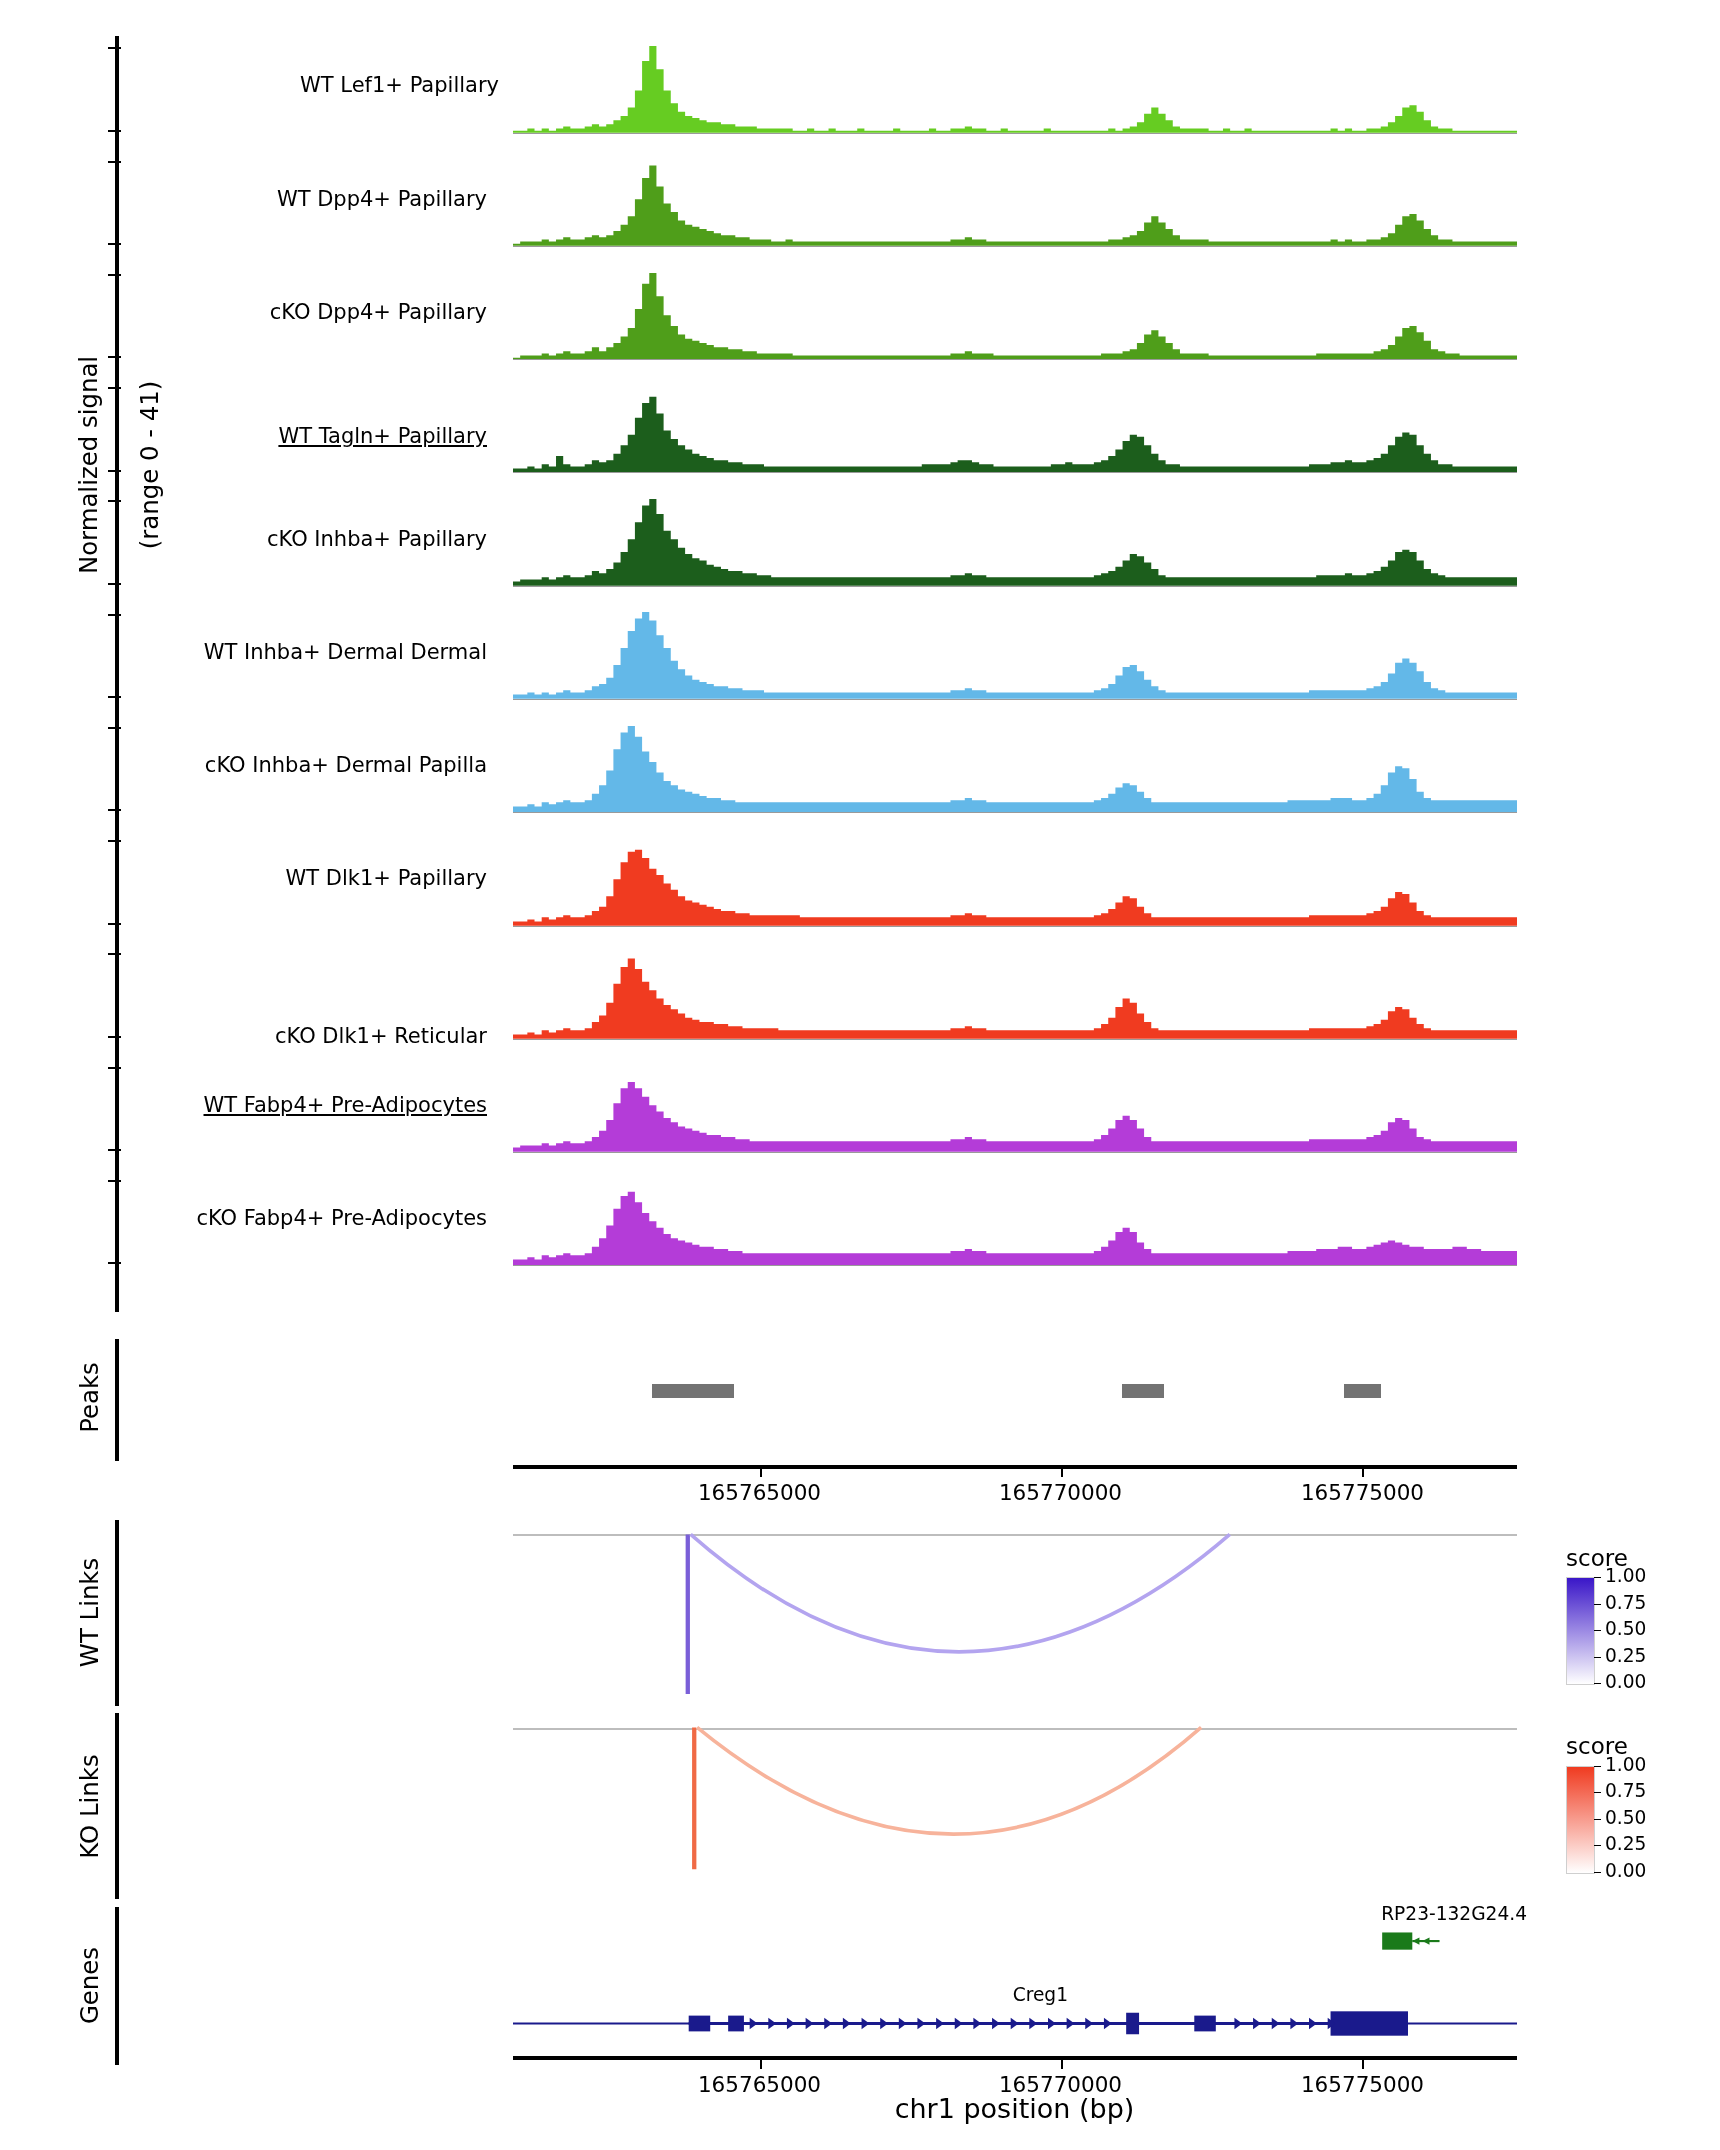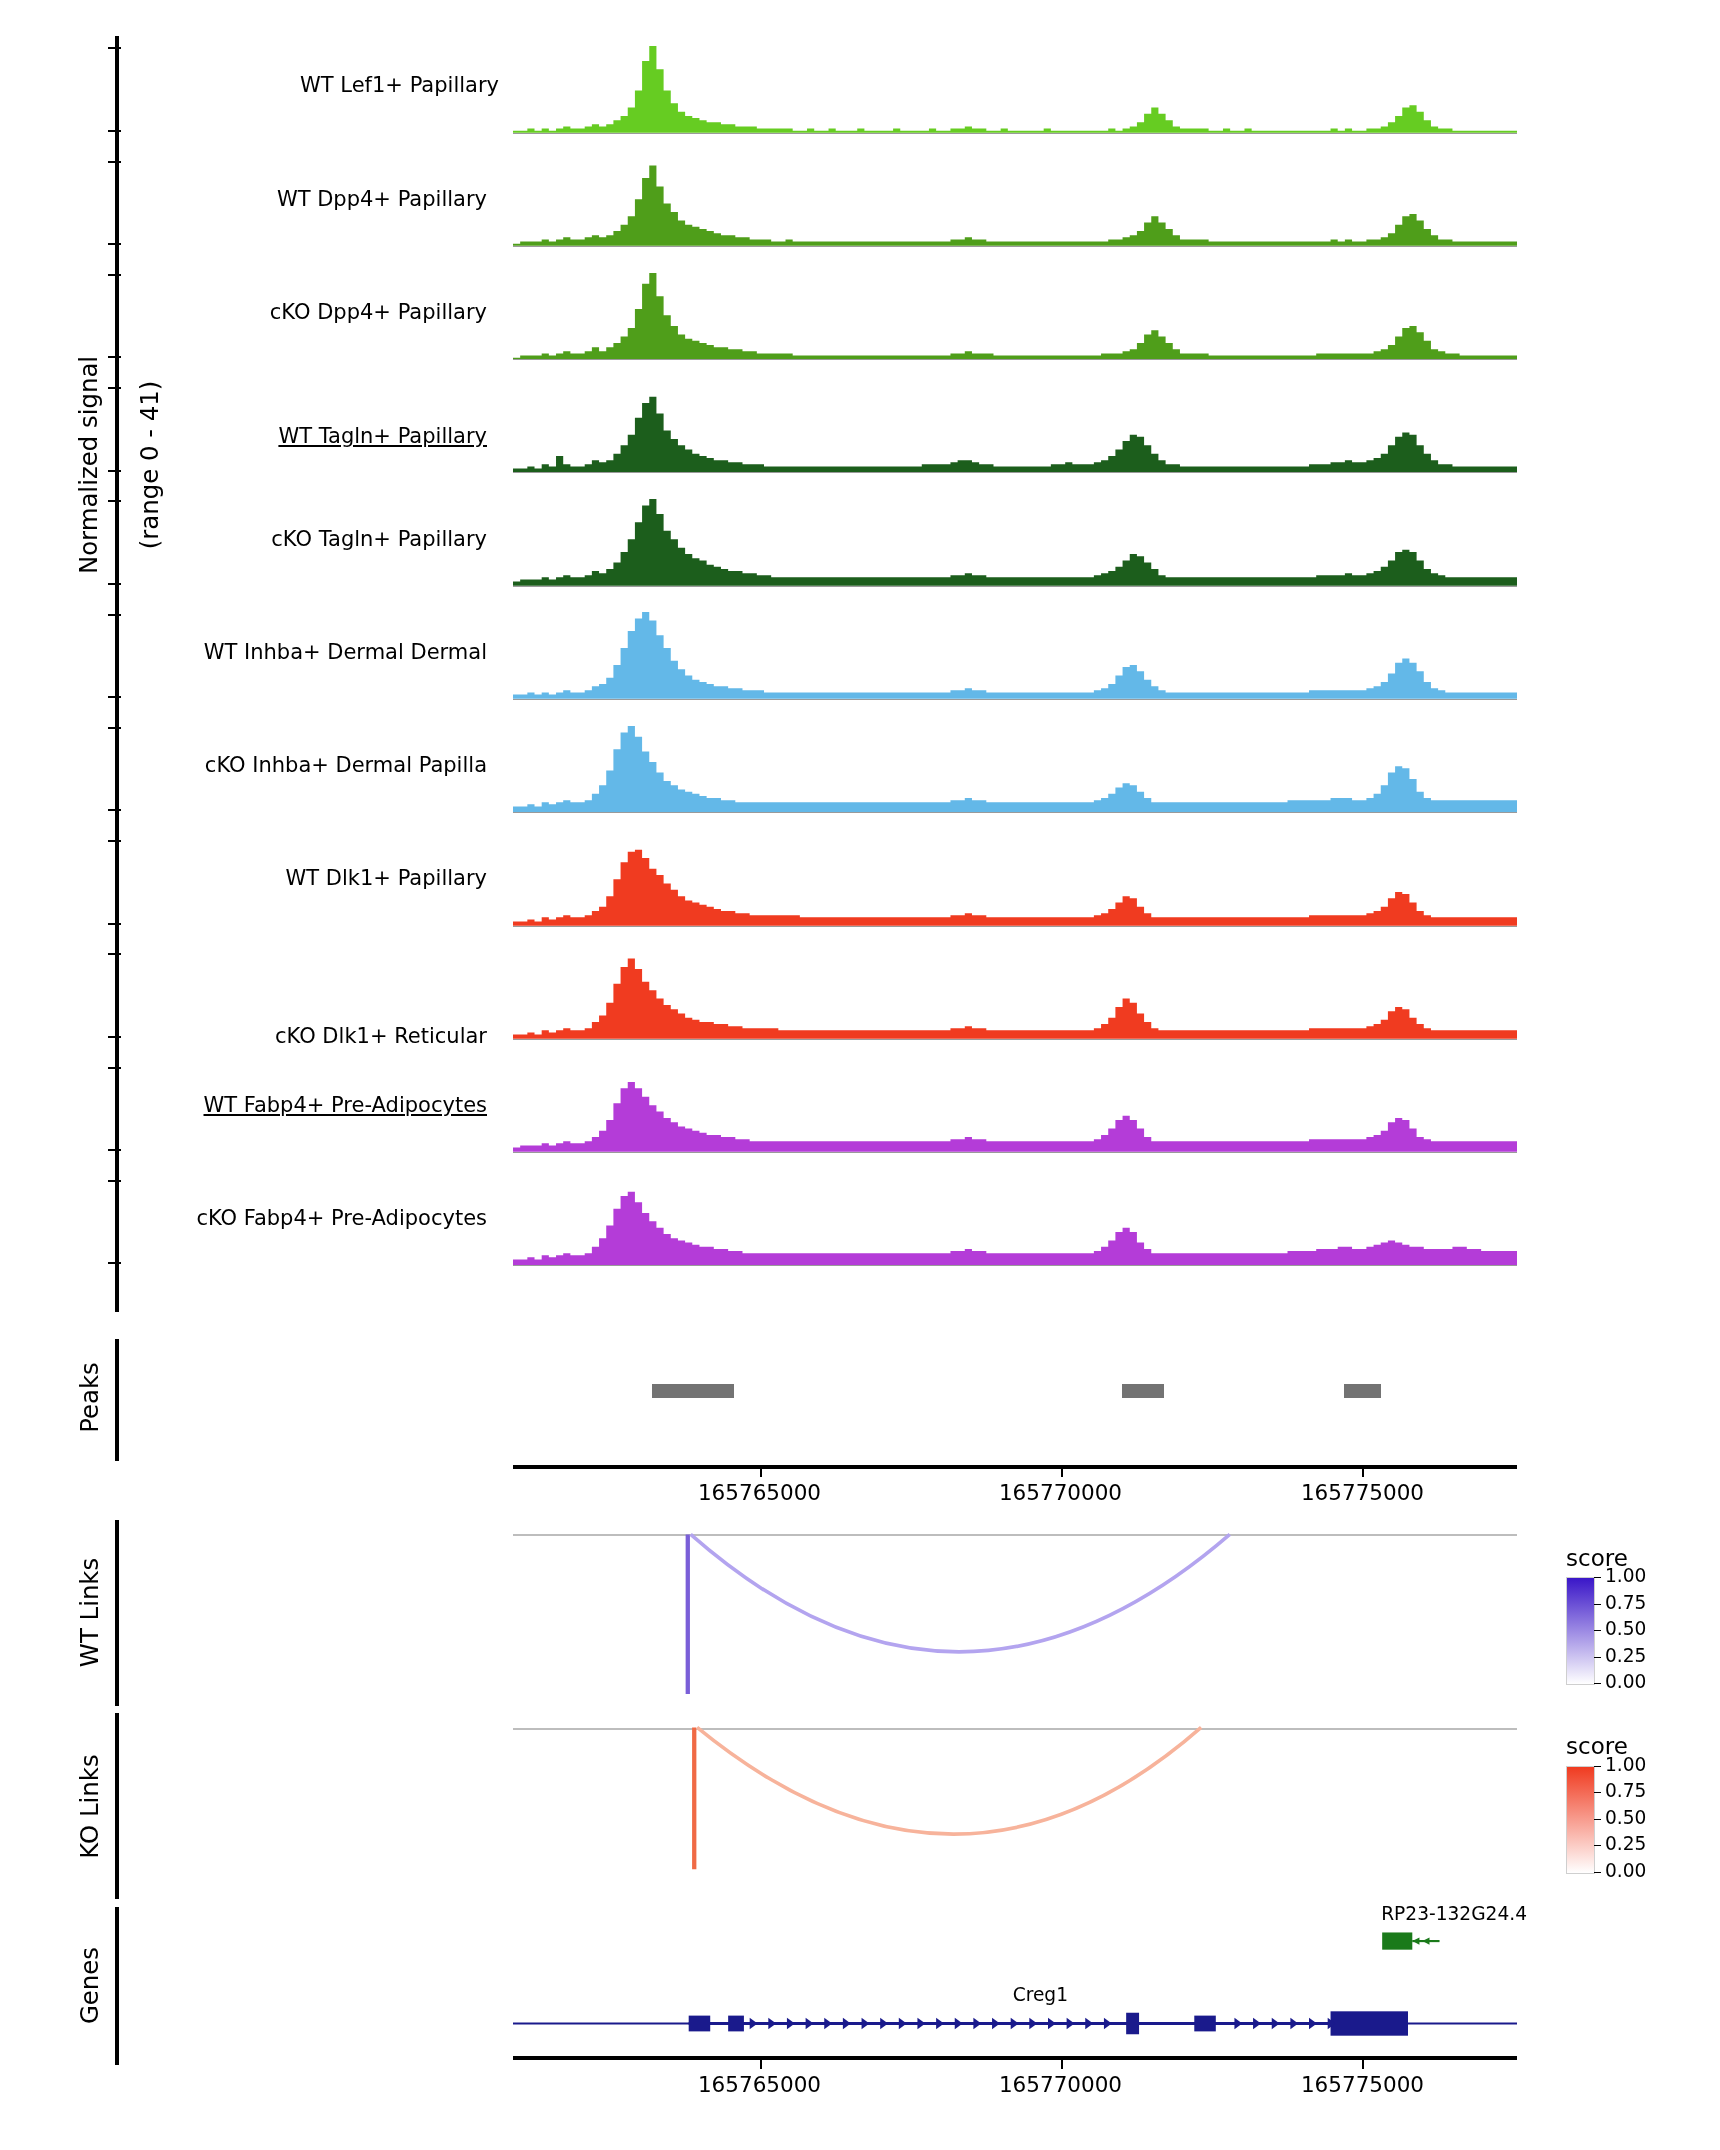--- a/index.html
+++ b/index.html
@@ -111,21 +111,21 @@
       <div class="track-label" style="left: 129px; width: 358px; top: 300px;">cKO Dpp4+ Papillary</div>
       <svg width="1004" height="90" viewBox="0 0 1400 125" class="trackwrap" style="left: 513px; top: 270px;">
         <path d="M 0 125 L 0.0 122.0 L 10.0 122.0 L 10.0 119.1 L 20.0 119.1 L 20.0 119.1 L 30.0 119.1 L 30.0 119.1 L 40.0 119.1 L 40.0 116.1 L 50.0 116.1 L 50.0 119.1 L 60.0 119.1 L 60.0 116.1 L 70.0 116.1 L 70.0 113.2 L 80.0 113.2 L 80.0 116.1 L 90.0 116.1 L 90.0 116.1 L 100.0 116.1 L 100.0 113.2 L 110.0 113.2 L 110.0 107.3 L 120.0 107.3 L 120.0 113.2 L 130.0 113.2 L 130.0 107.3 L 140.0 107.3 L 140.0 101.4 L 150.0 101.4 L 150.0 92.5 L 160.0 92.5 L 160.0 80.7 L 170.0 80.7 L 170.0 54.2 L 180.0 54.2 L 180.0 18.8 L 190.0 18.8 L 190.0 4.0 L 200.0 4.0 L 200.0 36.5 L 210.0 36.5 L 210.0 63.0 L 220.0 63.0 L 220.0 77.8 L 230.0 77.8 L 230.0 89.6 L 240.0 89.6 L 240.0 95.5 L 250.0 95.5 L 250.0 98.4 L 260.0 98.4 L 260.0 101.4 L 270.0 101.4 L 270.0 104.3 L 280.0 104.3 L 280.0 107.3 L 290.0 107.3 L 290.0 107.3 L 300.0 107.3 L 300.0 110.2 L 310.0 110.2 L 310.0 110.2 L 320.0 110.2 L 320.0 113.2 L 330.0 113.2 L 330.0 113.2 L 340.0 113.2 L 340.0 116.1 L 350.0 116.1 L 350.0 116.1 L 360.0 116.1 L 360.0 116.1 L 370.0 116.1 L 370.0 116.1 L 380.0 116.1 L 380.0 116.1 L 390.0 116.1 L 390.0 119.1 L 400.0 119.1 L 400.0 119.1 L 410.0 119.1 L 410.0 119.1 L 420.0 119.1 L 420.0 119.1 L 430.0 119.1 L 430.0 119.1 L 440.0 119.1 L 440.0 119.1 L 450.0 119.1 L 450.0 119.1 L 460.0 119.1 L 460.0 119.1 L 470.0 119.1 L 470.0 119.1 L 480.0 119.1 L 480.0 119.1 L 490.0 119.1 L 490.0 119.1 L 500.0 119.1 L 500.0 119.1 L 510.0 119.1 L 510.0 119.1 L 520.0 119.1 L 520.0 119.1 L 530.0 119.1 L 530.0 119.1 L 540.0 119.1 L 540.0 119.1 L 550.0 119.1 L 550.0 119.1 L 560.0 119.1 L 560.0 119.1 L 570.0 119.1 L 570.0 119.1 L 580.0 119.1 L 580.0 119.1 L 590.0 119.1 L 590.0 119.1 L 600.0 119.1 L 600.0 119.1 L 610.0 119.1 L 610.0 116.1 L 620.0 116.1 L 620.0 116.1 L 630.0 116.1 L 630.0 113.2 L 640.0 113.2 L 640.0 116.1 L 650.0 116.1 L 650.0 116.1 L 660.0 116.1 L 660.0 116.1 L 670.0 116.1 L 670.0 119.1 L 680.0 119.1 L 680.0 119.1 L 690.0 119.1 L 690.0 119.1 L 700.0 119.1 L 700.0 119.1 L 710.0 119.1 L 710.0 119.1 L 720.0 119.1 L 720.0 119.1 L 730.0 119.1 L 730.0 119.1 L 740.0 119.1 L 740.0 119.1 L 750.0 119.1 L 750.0 119.1 L 760.0 119.1 L 760.0 119.1 L 770.0 119.1 L 770.0 119.1 L 780.0 119.1 L 780.0 119.1 L 790.0 119.1 L 790.0 119.1 L 800.0 119.1 L 800.0 119.1 L 810.0 119.1 L 810.0 119.1 L 820.0 119.1 L 820.0 116.1 L 830.0 116.1 L 830.0 116.1 L 840.0 116.1 L 840.0 116.1 L 850.0 116.1 L 850.0 113.2 L 860.0 113.2 L 860.0 110.2 L 870.0 110.2 L 870.0 101.4 L 880.0 101.4 L 880.0 89.6 L 890.0 89.6 L 890.0 83.7 L 900.0 83.7 L 900.0 92.5 L 910.0 92.5 L 910.0 101.4 L 920.0 101.4 L 920.0 110.2 L 930.0 110.2 L 930.0 116.1 L 940.0 116.1 L 940.0 116.1 L 950.0 116.1 L 950.0 116.1 L 960.0 116.1 L 960.0 116.1 L 970.0 116.1 L 970.0 119.1 L 980.0 119.1 L 980.0 119.1 L 990.0 119.1 L 990.0 119.1 L 1000.0 119.1 L 1000.0 119.1 L 1010.0 119.1 L 1010.0 119.1 L 1020.0 119.1 L 1020.0 119.1 L 1030.0 119.1 L 1030.0 119.1 L 1040.0 119.1 L 1040.0 119.1 L 1050.0 119.1 L 1050.0 119.1 L 1060.0 119.1 L 1060.0 119.1 L 1070.0 119.1 L 1070.0 119.1 L 1080.0 119.1 L 1080.0 119.1 L 1090.0 119.1 L 1090.0 119.1 L 1100.0 119.1 L 1100.0 119.1 L 1110.0 119.1 L 1110.0 119.1 L 1120.0 119.1 L 1120.0 116.1 L 1130.0 116.1 L 1130.0 116.1 L 1140.0 116.1 L 1140.0 116.1 L 1150.0 116.1 L 1150.0 116.1 L 1160.0 116.1 L 1160.0 116.1 L 1170.0 116.1 L 1170.0 116.1 L 1180.0 116.1 L 1180.0 116.1 L 1190.0 116.1 L 1190.0 116.1 L 1200.0 116.1 L 1200.0 113.2 L 1210.0 113.2 L 1210.0 110.2 L 1220.0 110.2 L 1220.0 104.3 L 1230.0 104.3 L 1230.0 92.5 L 1240.0 92.5 L 1240.0 80.7 L 1250.0 80.7 L 1250.0 77.8 L 1260.0 77.8 L 1260.0 86.6 L 1270.0 86.6 L 1270.0 98.4 L 1280.0 98.4 L 1280.0 110.2 L 1290.0 110.2 L 1290.0 113.2 L 1300.0 113.2 L 1300.0 116.1 L 1310.0 116.1 L 1310.0 116.1 L 1320.0 116.1 L 1320.0 119.1 L 1330.0 119.1 L 1330.0 119.1 L 1340.0 119.1 L 1340.0 119.1 L 1350.0 119.1 L 1350.0 119.1 L 1360.0 119.1 L 1360.0 119.1 L 1370.0 119.1 L 1370.0 119.1 L 1380.0 119.1 L 1380.0 119.1 L 1390.0 119.1 L 1390.0 119.1 L 1400.0 119.1 L 1400 125 Z" fill="#4f9e1a" stroke="none"></path>
       </svg>
       <div class="baseline" style="left: 513px; top: 359px; width: 1004px;"></div>
       <div class="track-label" style="left: 129px; width: 358px; top: 424px; text-decoration: underline;">WT Tagln+ Papillary</div>
       <svg width="1004" height="90" viewBox="0 0 1400 125" class="trackwrap" style="left: 513px; top: 383px;">
         <path d="M 0 125 L 0.0 119.1 L 10.0 119.1 L 10.0 119.1 L 20.0 119.1 L 20.0 116.1 L 30.0 116.1 L 30.0 119.1 L 40.0 119.1 L 40.0 113.2 L 50.0 113.2 L 50.0 116.1 L 60.0 116.1 L 60.0 101.4 L 70.0 101.4 L 70.0 113.2 L 80.0 113.2 L 80.0 116.1 L 90.0 116.1 L 90.0 116.1 L 100.0 116.1 L 100.0 113.2 L 110.0 113.2 L 110.0 107.3 L 120.0 107.3 L 120.0 110.2 L 130.0 110.2 L 130.0 107.3 L 140.0 107.3 L 140.0 98.4 L 150.0 98.4 L 150.0 86.6 L 160.0 86.6 L 160.0 71.9 L 170.0 71.9 L 170.0 48.3 L 180.0 48.3 L 180.0 27.6 L 190.0 27.6 L 190.0 18.8 L 200.0 18.8 L 200.0 42.4 L 210.0 42.4 L 210.0 66.0 L 220.0 66.0 L 220.0 77.8 L 230.0 77.8 L 230.0 86.6 L 240.0 86.6 L 240.0 92.5 L 250.0 92.5 L 250.0 98.4 L 260.0 98.4 L 260.0 101.4 L 270.0 101.4 L 270.0 104.3 L 280.0 104.3 L 280.0 107.3 L 290.0 107.3 L 290.0 107.3 L 300.0 107.3 L 300.0 110.2 L 310.0 110.2 L 310.0 110.2 L 320.0 110.2 L 320.0 113.2 L 330.0 113.2 L 330.0 113.2 L 340.0 113.2 L 340.0 113.2 L 350.0 113.2 L 350.0 116.1 L 360.0 116.1 L 360.0 116.1 L 370.0 116.1 L 370.0 116.1 L 380.0 116.1 L 380.0 116.1 L 390.0 116.1 L 390.0 116.1 L 400.0 116.1 L 400.0 116.1 L 410.0 116.1 L 410.0 116.1 L 420.0 116.1 L 420.0 116.1 L 430.0 116.1 L 430.0 116.1 L 440.0 116.1 L 440.0 116.1 L 450.0 116.1 L 450.0 116.1 L 460.0 116.1 L 460.0 116.1 L 470.0 116.1 L 470.0 116.1 L 480.0 116.1 L 480.0 116.1 L 490.0 116.1 L 490.0 116.1 L 500.0 116.1 L 500.0 116.1 L 510.0 116.1 L 510.0 116.1 L 520.0 116.1 L 520.0 116.1 L 530.0 116.1 L 530.0 116.1 L 540.0 116.1 L 540.0 116.1 L 550.0 116.1 L 550.0 116.1 L 560.0 116.1 L 560.0 116.1 L 570.0 116.1 L 570.0 113.2 L 580.0 113.2 L 580.0 113.2 L 590.0 113.2 L 590.0 113.2 L 600.0 113.2 L 600.0 113.2 L 610.0 113.2 L 610.0 110.2 L 620.0 110.2 L 620.0 107.3 L 630.0 107.3 L 630.0 107.3 L 640.0 107.3 L 640.0 110.2 L 650.0 110.2 L 650.0 113.2 L 660.0 113.2 L 660.0 113.2 L 670.0 113.2 L 670.0 116.1 L 680.0 116.1 L 680.0 116.1 L 690.0 116.1 L 690.0 116.1 L 700.0 116.1 L 700.0 116.1 L 710.0 116.1 L 710.0 116.1 L 720.0 116.1 L 720.0 116.1 L 730.0 116.1 L 730.0 116.1 L 740.0 116.1 L 740.0 116.1 L 750.0 116.1 L 750.0 113.2 L 760.0 113.2 L 760.0 113.2 L 770.0 113.2 L 770.0 110.2 L 780.0 110.2 L 780.0 113.2 L 790.0 113.2 L 790.0 113.2 L 800.0 113.2 L 800.0 113.2 L 810.0 113.2 L 810.0 110.2 L 820.0 110.2 L 820.0 107.3 L 830.0 107.3 L 830.0 101.4 L 840.0 101.4 L 840.0 92.5 L 850.0 92.5 L 850.0 80.7 L 860.0 80.7 L 860.0 71.9 L 870.0 71.9 L 870.0 74.8 L 880.0 74.8 L 880.0 86.6 L 890.0 86.6 L 890.0 98.4 L 900.0 98.4 L 900.0 107.3 L 910.0 107.3 L 910.0 113.2 L 920.0 113.2 L 920.0 113.2 L 930.0 113.2 L 930.0 116.1 L 940.0 116.1 L 940.0 116.1 L 950.0 116.1 L 950.0 116.1 L 960.0 116.1 L 960.0 116.1 L 970.0 116.1 L 970.0 116.1 L 980.0 116.1 L 980.0 116.1 L 990.0 116.1 L 990.0 116.1 L 1000.0 116.1 L 1000.0 116.1 L 1010.0 116.1 L 1010.0 116.1 L 1020.0 116.1 L 1020.0 116.1 L 1030.0 116.1 L 1030.0 116.1 L 1040.0 116.1 L 1040.0 116.1 L 1050.0 116.1 L 1050.0 116.1 L 1060.0 116.1 L 1060.0 116.1 L 1070.0 116.1 L 1070.0 116.1 L 1080.0 116.1 L 1080.0 116.1 L 1090.0 116.1 L 1090.0 116.1 L 1100.0 116.1 L 1100.0 116.1 L 1110.0 116.1 L 1110.0 113.2 L 1120.0 113.2 L 1120.0 113.2 L 1130.0 113.2 L 1130.0 113.2 L 1140.0 113.2 L 1140.0 110.2 L 1150.0 110.2 L 1150.0 110.2 L 1160.0 110.2 L 1160.0 107.3 L 1170.0 107.3 L 1170.0 110.2 L 1180.0 110.2 L 1180.0 110.2 L 1190.0 110.2 L 1190.0 107.3 L 1200.0 107.3 L 1200.0 104.3 L 1210.0 104.3 L 1210.0 98.4 L 1220.0 98.4 L 1220.0 86.6 L 1230.0 86.6 L 1230.0 74.8 L 1240.0 74.8 L 1240.0 68.9 L 1250.0 68.9 L 1250.0 71.9 L 1260.0 71.9 L 1260.0 86.6 L 1270.0 86.6 L 1270.0 98.4 L 1280.0 98.4 L 1280.0 107.3 L 1290.0 107.3 L 1290.0 113.2 L 1300.0 113.2 L 1300.0 113.2 L 1310.0 113.2 L 1310.0 116.1 L 1320.0 116.1 L 1320.0 116.1 L 1330.0 116.1 L 1330.0 116.1 L 1340.0 116.1 L 1340.0 116.1 L 1350.0 116.1 L 1350.0 116.1 L 1360.0 116.1 L 1360.0 116.1 L 1370.0 116.1 L 1370.0 116.1 L 1380.0 116.1 L 1380.0 116.1 L 1390.0 116.1 L 1390.0 116.1 L 1400.0 116.1 L 1400 125 Z" fill="#1c5e1c" stroke="none"></path>
       </svg>
       <div class="baseline" style="left: 513px; top: 472px; width: 1004px;"></div>
-      <div class="track-label" style="left: 129px; width: 358px; top: 527px;">cKO Tagln+ Papillary</div>
+      <div class="track-label" style="left: 129px; width: 358px; top: 527px;">cKO Inhba+ Papillary</div>
       <svg width="1004" height="90" viewBox="0 0 1400 125" class="trackwrap" style="left: 513px; top: 496px;">
         <path d="M 0 125 L 0.0 119.1 L 10.0 119.1 L 10.0 116.1 L 20.0 116.1 L 20.0 116.1 L 30.0 116.1 L 30.0 116.1 L 40.0 116.1 L 40.0 113.2 L 50.0 113.2 L 50.0 116.1 L 60.0 116.1 L 60.0 113.2 L 70.0 113.2 L 70.0 110.2 L 80.0 110.2 L 80.0 113.2 L 90.0 113.2 L 90.0 113.2 L 100.0 113.2 L 100.0 110.2 L 110.0 110.2 L 110.0 104.3 L 120.0 104.3 L 120.0 107.3 L 130.0 107.3 L 130.0 101.4 L 140.0 101.4 L 140.0 92.5 L 150.0 92.5 L 150.0 77.8 L 160.0 77.8 L 160.0 60.1 L 170.0 60.1 L 170.0 36.5 L 180.0 36.5 L 180.0 12.9 L 190.0 12.9 L 190.0 4.0 L 200.0 4.0 L 200.0 24.7 L 210.0 24.7 L 210.0 48.3 L 220.0 48.3 L 220.0 60.1 L 230.0 60.1 L 230.0 71.9 L 240.0 71.9 L 240.0 80.7 L 250.0 80.7 L 250.0 86.6 L 260.0 86.6 L 260.0 89.6 L 270.0 89.6 L 270.0 95.5 L 280.0 95.5 L 280.0 98.4 L 290.0 98.4 L 290.0 101.4 L 300.0 101.4 L 300.0 104.3 L 310.0 104.3 L 310.0 104.3 L 320.0 104.3 L 320.0 107.3 L 330.0 107.3 L 330.0 107.3 L 340.0 107.3 L 340.0 110.2 L 350.0 110.2 L 350.0 110.2 L 360.0 110.2 L 360.0 113.2 L 370.0 113.2 L 370.0 113.2 L 380.0 113.2 L 380.0 113.2 L 390.0 113.2 L 390.0 113.2 L 400.0 113.2 L 400.0 113.2 L 410.0 113.2 L 410.0 113.2 L 420.0 113.2 L 420.0 113.2 L 430.0 113.2 L 430.0 113.2 L 440.0 113.2 L 440.0 113.2 L 450.0 113.2 L 450.0 113.2 L 460.0 113.2 L 460.0 113.2 L 470.0 113.2 L 470.0 113.2 L 480.0 113.2 L 480.0 113.2 L 490.0 113.2 L 490.0 113.2 L 500.0 113.2 L 500.0 113.2 L 510.0 113.2 L 510.0 113.2 L 520.0 113.2 L 520.0 113.2 L 530.0 113.2 L 530.0 113.2 L 540.0 113.2 L 540.0 113.2 L 550.0 113.2 L 550.0 113.2 L 560.0 113.2 L 560.0 113.2 L 570.0 113.2 L 570.0 113.2 L 580.0 113.2 L 580.0 113.2 L 590.0 113.2 L 590.0 113.2 L 600.0 113.2 L 600.0 113.2 L 610.0 113.2 L 610.0 110.2 L 620.0 110.2 L 620.0 110.2 L 630.0 110.2 L 630.0 107.3 L 640.0 107.3 L 640.0 110.2 L 650.0 110.2 L 650.0 110.2 L 660.0 110.2 L 660.0 113.2 L 670.0 113.2 L 670.0 113.2 L 680.0 113.2 L 680.0 113.2 L 690.0 113.2 L 690.0 113.2 L 700.0 113.2 L 700.0 113.2 L 710.0 113.2 L 710.0 113.2 L 720.0 113.2 L 720.0 113.2 L 730.0 113.2 L 730.0 113.2 L 740.0 113.2 L 740.0 113.2 L 750.0 113.2 L 750.0 113.2 L 760.0 113.2 L 760.0 113.2 L 770.0 113.2 L 770.0 113.2 L 780.0 113.2 L 780.0 113.2 L 790.0 113.2 L 790.0 113.2 L 800.0 113.2 L 800.0 113.2 L 810.0 113.2 L 810.0 110.2 L 820.0 110.2 L 820.0 107.3 L 830.0 107.3 L 830.0 104.3 L 840.0 104.3 L 840.0 98.4 L 850.0 98.4 L 850.0 89.6 L 860.0 89.6 L 860.0 80.7 L 870.0 80.7 L 870.0 83.7 L 880.0 83.7 L 880.0 92.5 L 890.0 92.5 L 890.0 101.4 L 900.0 101.4 L 900.0 110.2 L 910.0 110.2 L 910.0 113.2 L 920.0 113.2 L 920.0 113.2 L 930.0 113.2 L 930.0 113.2 L 940.0 113.2 L 940.0 113.2 L 950.0 113.2 L 950.0 113.2 L 960.0 113.2 L 960.0 113.2 L 970.0 113.2 L 970.0 113.2 L 980.0 113.2 L 980.0 113.2 L 990.0 113.2 L 990.0 113.2 L 1000.0 113.2 L 1000.0 113.2 L 1010.0 113.2 L 1010.0 113.2 L 1020.0 113.2 L 1020.0 113.2 L 1030.0 113.2 L 1030.0 113.2 L 1040.0 113.2 L 1040.0 113.2 L 1050.0 113.2 L 1050.0 113.2 L 1060.0 113.2 L 1060.0 113.2 L 1070.0 113.2 L 1070.0 113.2 L 1080.0 113.2 L 1080.0 113.2 L 1090.0 113.2 L 1090.0 113.2 L 1100.0 113.2 L 1100.0 113.2 L 1110.0 113.2 L 1110.0 113.2 L 1120.0 113.2 L 1120.0 110.2 L 1130.0 110.2 L 1130.0 110.2 L 1140.0 110.2 L 1140.0 110.2 L 1150.0 110.2 L 1150.0 110.2 L 1160.0 110.2 L 1160.0 107.3 L 1170.0 107.3 L 1170.0 110.2 L 1180.0 110.2 L 1180.0 110.2 L 1190.0 110.2 L 1190.0 107.3 L 1200.0 107.3 L 1200.0 104.3 L 1210.0 104.3 L 1210.0 98.4 L 1220.0 98.4 L 1220.0 89.6 L 1230.0 89.6 L 1230.0 77.8 L 1240.0 77.8 L 1240.0 74.8 L 1250.0 74.8 L 1250.0 77.8 L 1260.0 77.8 L 1260.0 89.6 L 1270.0 89.6 L 1270.0 101.4 L 1280.0 101.4 L 1280.0 107.3 L 1290.0 107.3 L 1290.0 110.2 L 1300.0 110.2 L 1300.0 113.2 L 1310.0 113.2 L 1310.0 113.2 L 1320.0 113.2 L 1320.0 113.2 L 1330.0 113.2 L 1330.0 113.2 L 1340.0 113.2 L 1340.0 113.2 L 1350.0 113.2 L 1350.0 113.2 L 1360.0 113.2 L 1360.0 113.2 L 1370.0 113.2 L 1370.0 113.2 L 1380.0 113.2 L 1380.0 113.2 L 1390.0 113.2 L 1390.0 113.2 L 1400.0 113.2 L 1400 125 Z" fill="#1c5e1c" stroke="none"></path>
       </svg>
       <div class="baseline" style="left: 513px; top: 586px; width: 1004px;"></div>
       <div class="track-label" style="left: 129px; width: 358px; top: 640px;">WT Inhba+ Dermal Dermal</div>
       <svg width="1004" height="90" viewBox="0 0 1400 125" class="trackwrap" style="left: 513px; top: 609px;">
         <path d="M 0 125 L 0.0 119.1 L 10.0 119.1 L 10.0 119.1 L 20.0 119.1 L 20.0 116.1 L 30.0 116.1 L 30.0 119.1 L 40.0 119.1 L 40.0 116.1 L 50.0 116.1 L 50.0 119.1 L 60.0 119.1 L 60.0 116.1 L 70.0 116.1 L 70.0 113.2 L 80.0 113.2 L 80.0 116.1 L 90.0 116.1 L 90.0 116.1 L 100.0 116.1 L 100.0 113.2 L 110.0 113.2 L 110.0 107.3 L 120.0 107.3 L 120.0 104.3 L 130.0 104.3 L 130.0 95.5 L 140.0 95.5 L 140.0 77.8 L 150.0 77.8 L 150.0 54.2 L 160.0 54.2 L 160.0 30.6 L 170.0 30.6 L 170.0 12.9 L 180.0 12.9 L 180.0 4.0 L 190.0 4.0 L 190.0 15.8 L 200.0 15.8 L 200.0 36.5 L 210.0 36.5 L 210.0 54.2 L 220.0 54.2 L 220.0 71.9 L 230.0 71.9 L 230.0 83.7 L 240.0 83.7 L 240.0 92.5 L 250.0 92.5 L 250.0 98.4 L 260.0 98.4 L 260.0 101.4 L 270.0 101.4 L 270.0 104.3 L 280.0 104.3 L 280.0 107.3 L 290.0 107.3 L 290.0 107.3 L 300.0 107.3 L 300.0 110.2 L 310.0 110.2 L 310.0 110.2 L 320.0 110.2 L 320.0 113.2 L 330.0 113.2 L 330.0 113.2 L 340.0 113.2 L 340.0 113.2 L 350.0 113.2 L 350.0 116.1 L 360.0 116.1 L 360.0 116.1 L 370.0 116.1 L 370.0 116.1 L 380.0 116.1 L 380.0 116.1 L 390.0 116.1 L 390.0 116.1 L 400.0 116.1 L 400.0 116.1 L 410.0 116.1 L 410.0 116.1 L 420.0 116.1 L 420.0 116.1 L 430.0 116.1 L 430.0 116.1 L 440.0 116.1 L 440.0 116.1 L 450.0 116.1 L 450.0 116.1 L 460.0 116.1 L 460.0 116.1 L 470.0 116.1 L 470.0 116.1 L 480.0 116.1 L 480.0 116.1 L 490.0 116.1 L 490.0 116.1 L 500.0 116.1 L 500.0 116.1 L 510.0 116.1 L 510.0 116.1 L 520.0 116.1 L 520.0 116.1 L 530.0 116.1 L 530.0 116.1 L 540.0 116.1 L 540.0 116.1 L 550.0 116.1 L 550.0 116.1 L 560.0 116.1 L 560.0 116.1 L 570.0 116.1 L 570.0 116.1 L 580.0 116.1 L 580.0 116.1 L 590.0 116.1 L 590.0 116.1 L 600.0 116.1 L 600.0 116.1 L 610.0 116.1 L 610.0 113.2 L 620.0 113.2 L 620.0 113.2 L 630.0 113.2 L 630.0 110.2 L 640.0 110.2 L 640.0 113.2 L 650.0 113.2 L 650.0 113.2 L 660.0 113.2 L 660.0 116.1 L 670.0 116.1 L 670.0 116.1 L 680.0 116.1 L 680.0 116.1 L 690.0 116.1 L 690.0 116.1 L 700.0 116.1 L 700.0 116.1 L 710.0 116.1 L 710.0 116.1 L 720.0 116.1 L 720.0 116.1 L 730.0 116.1 L 730.0 116.1 L 740.0 116.1 L 740.0 116.1 L 750.0 116.1 L 750.0 116.1 L 760.0 116.1 L 760.0 116.1 L 770.0 116.1 L 770.0 116.1 L 780.0 116.1 L 780.0 116.1 L 790.0 116.1 L 790.0 116.1 L 800.0 116.1 L 800.0 116.1 L 810.0 116.1 L 810.0 113.2 L 820.0 113.2 L 820.0 110.2 L 830.0 110.2 L 830.0 104.3 L 840.0 104.3 L 840.0 92.5 L 850.0 92.5 L 850.0 80.7 L 860.0 80.7 L 860.0 77.8 L 870.0 77.8 L 870.0 86.6 L 880.0 86.6 L 880.0 98.4 L 890.0 98.4 L 890.0 107.3 L 900.0 107.3 L 900.0 113.2 L 910.0 113.2 L 910.0 116.1 L 920.0 116.1 L 920.0 116.1 L 930.0 116.1 L 930.0 116.1 L 940.0 116.1 L 940.0 116.1 L 950.0 116.1 L 950.0 116.1 L 960.0 116.1 L 960.0 116.1 L 970.0 116.1 L 970.0 116.1 L 980.0 116.1 L 980.0 116.1 L 990.0 116.1 L 990.0 116.1 L 1000.0 116.1 L 1000.0 116.1 L 1010.0 116.1 L 1010.0 116.1 L 1020.0 116.1 L 1020.0 116.1 L 1030.0 116.1 L 1030.0 116.1 L 1040.0 116.1 L 1040.0 116.1 L 1050.0 116.1 L 1050.0 116.1 L 1060.0 116.1 L 1060.0 116.1 L 1070.0 116.1 L 1070.0 116.1 L 1080.0 116.1 L 1080.0 116.1 L 1090.0 116.1 L 1090.0 116.1 L 1100.0 116.1 L 1100.0 116.1 L 1110.0 116.1 L 1110.0 113.2 L 1120.0 113.2 L 1120.0 113.2 L 1130.0 113.2 L 1130.0 113.2 L 1140.0 113.2 L 1140.0 113.2 L 1150.0 113.2 L 1150.0 113.2 L 1160.0 113.2 L 1160.0 113.2 L 1170.0 113.2 L 1170.0 113.2 L 1180.0 113.2 L 1180.0 113.2 L 1190.0 113.2 L 1190.0 110.2 L 1200.0 110.2 L 1200.0 107.3 L 1210.0 107.3 L 1210.0 101.4 L 1220.0 101.4 L 1220.0 89.6 L 1230.0 89.6 L 1230.0 74.8 L 1240.0 74.8 L 1240.0 68.9 L 1250.0 68.9 L 1250.0 74.8 L 1260.0 74.8 L 1260.0 86.6 L 1270.0 86.6 L 1270.0 101.4 L 1280.0 101.4 L 1280.0 110.2 L 1290.0 110.2 L 1290.0 113.2 L 1300.0 113.2 L 1300.0 116.1 L 1310.0 116.1 L 1310.0 116.1 L 1320.0 116.1 L 1320.0 116.1 L 1330.0 116.1 L 1330.0 116.1 L 1340.0 116.1 L 1340.0 116.1 L 1350.0 116.1 L 1350.0 116.1 L 1360.0 116.1 L 1360.0 116.1 L 1370.0 116.1 L 1370.0 116.1 L 1380.0 116.1 L 1380.0 116.1 L 1390.0 116.1 L 1390.0 116.1 L 1400.0 116.1 L 1400 125 Z" fill="#63b8e8" stroke="none"></path>
       </svg>
       <div class="baseline" style="left: 513px; top: 699px; width: 1004px;"></div>
       <div class="track-label" style="left: 129px; width: 358px; top: 753px;">cKO Inhba+ Dermal Papilla</div>
@@ -272,15 +272,16 @@
   <div class="genomeaxis" style="left:513px; top:2056px; width:1004px;"></div>
   <div id="axis2">
       <div class="axistick" style="left: 760px; top: 2060px;"></div>
       <div class="axislab" style="left: 652px; top: 2072px; width: 215px;">165765000</div>
       <div class="axistick" style="left: 1061px; top: 2060px;"></div>
       <div class="axislab" style="left: 953px; top: 2072px; width: 215px;">165770000</div>
       <div class="axistick" style="left: 1362px; top: 2060px;"></div>
       <div class="axislab" style="left: 1255px; top: 2072px; width: 215px;">165775000</div>
     </div>
 
+  <div class="xtitle" style="left:656px; top:2093px; width:717px;">chr1 position (bp)</div>
 
 </div>
 
 
 </body></html>

